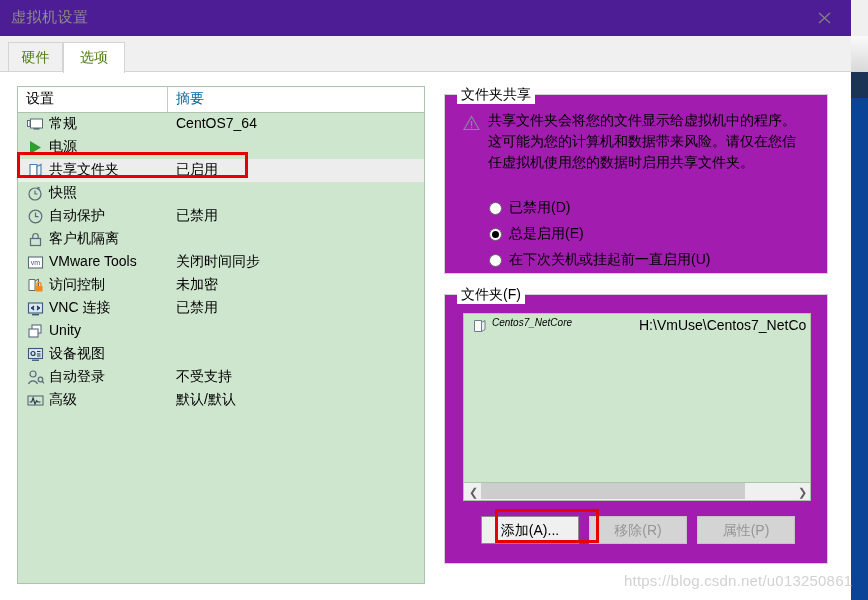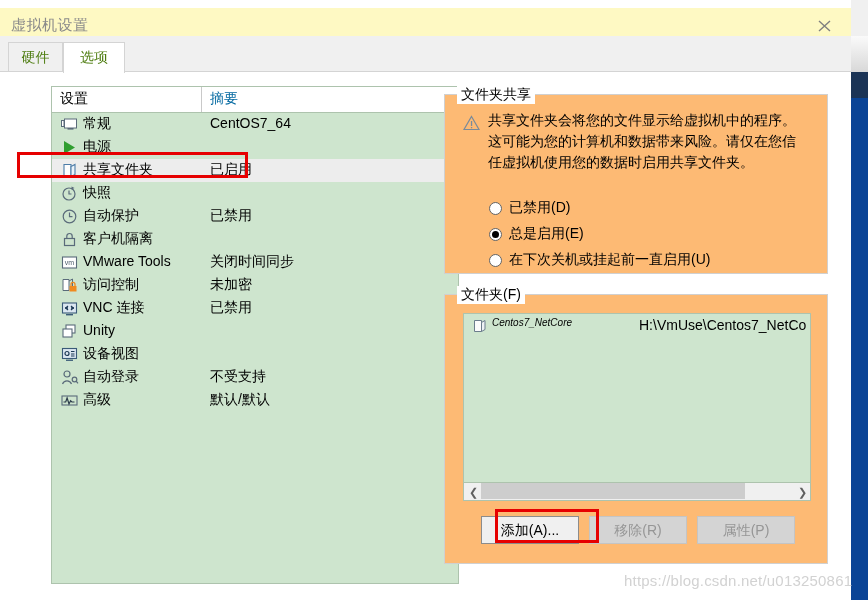--- a/index.html
+++ b/index.html
@@ -12,58 +12,58 @@
   #root{position:relative;width:868px;height:600px;overflow:hidden;}
 
   
   .bg-strip{position:absolute;left:851px;top:72px;width:17px;height:528px;background:#0a4496;}
   .bg-strip-dark{position:absolute;left:851px;top:72px;width:17px;height:26px;background:#1b3456;}
   .bg-strip-top{position:absolute;left:851px;top:36px;width:17px;height:36px;
       background:linear-gradient(to bottom,#fafafa,#d8d8d8);}
 
   
   .window{position:absolute;left:0;top:0;width:851px;height:600px;background:#ffffff;}
-  .titlebar{position:absolute;left:0;top:8px;width:851px;height:36px;background:#fef9c3;}
+  .titlebar{position:absolute;left:0;top:0;width:851px;height:36px;background:#4c1d95;}
   .title-text{position:absolute;left:11px;top:8px;font-size:15px;color:#8b8b8b;
       letter-spacing:.5px;white-space:nowrap;}
   .close-btn{position:absolute;left:800px;top:0;width:51px;height:36px;cursor:default;}
   .close-btn svg{position:absolute;left:16px;top:11px;}
 
   
   .tabstrip{position:absolute;left:0;top:36px;width:851px;height:36px;background:#f0f0f0;}
   .tabs{position:absolute;left:8px;top:6px;height:30px;}
   .tab{position:absolute;top:0;height:30px;box-sizing:border-box;
        border:1px solid #d4d4d4;border-bottom:none;background:#f0f0f0;
        font-size:14px;color:#4d7c0f;line-height:28px;text-align:center;cursor:default;}
   .tab.active{background:#ffffff;border-color:#d4d4d4;z-index:3;height:31px;}
   .tab0{left:0;width:55px;}
   .tab1{left:55px;width:62px;}
   .tabline{position:absolute;left:0;top:71px;width:851px;height:1px;background:#d4d4d4;}
   .panel-bg{position:absolute;left:0;top:72px;width:851px;height:528px;background:#ffffff;}
 
   
   .list-box{position:absolute;left:17px;top:86px;width:408px;height:498px;
-      box-sizing:border-box;border:1px solid #adc3ad;background:#cee5ce;overflow:hidden;margin-left:34px;}
+      box-sizing:border-box;border:1px solid #adc3ad;background:#cee5ce;overflow:hidden;}
   .list-head{position:relative;height:25px;background:#ffffff;border-bottom:1px solid #adc3ad;}
   .lh-c1{position:absolute;left:8px;top:3px;font-size:14px;color:#000;}
   .lh-c2{position:absolute;left:158px;top:3px;font-size:14px;color:#0369a1;}
   .lh-div{position:absolute;left:149px;top:0;width:1px;height:25px;background:#c9c9c9;}
   .rows{position:relative;}
   .row{position:relative;height:23px;display:flex;align-items:center;cursor:default;}
   .row.sel{background:#ededed;}
   .row .ico{position:absolute;left:8px;top:2px;width:19px;height:19px;}
   .row .nm{position:absolute;left:31px;top:2px;font-size:14px;color:#000;white-space:nowrap;}
   .row .sm{position:absolute;left:158px;top:2px;font-size:14px;color:#000;white-space:nowrap;}
 
   
   .redbox1{position:absolute;left:17px;top:152px;width:231px;height:26px;
       box-sizing:border-box;border:3px solid #e60000;pointer-events:none;z-index:9;}
 
   
-  .group{position:absolute;box-sizing:border-box;border:1px solid #d0d0d0;background:#fdba74;}
+  .group{position:absolute;box-sizing:border-box;border:1px solid #d0d0d0;background:#a21caf;}
   .group > .gl{position:absolute;top:-9px;left:12px;background:#ffffff;padding:0 4px;
       font-size:14px;color:#000;white-space:nowrap;}
   .g-share{left:444px;top:94px;width:384px;height:180px;}
   .g-folders{left:444px;top:294px;width:384px;height:270px;}
 
   .warn-ico{position:absolute;left:18px;top:20px;width:17px;height:16px;}
   .warn-text{position:absolute;left:43px;top:15px;width:320px;font-size:14px;color:#000;
       line-height:21px;}
 
   .radio{position:absolute;left:44px;font-size:14px;color:#000;cursor:default;}

